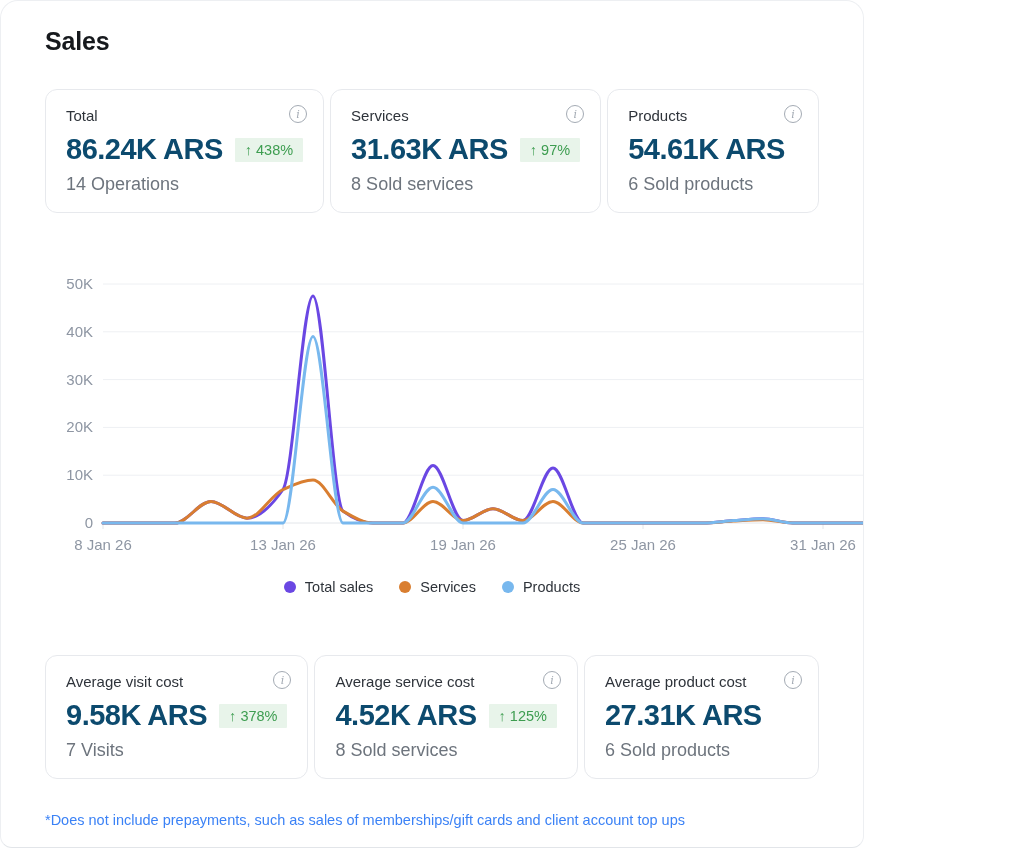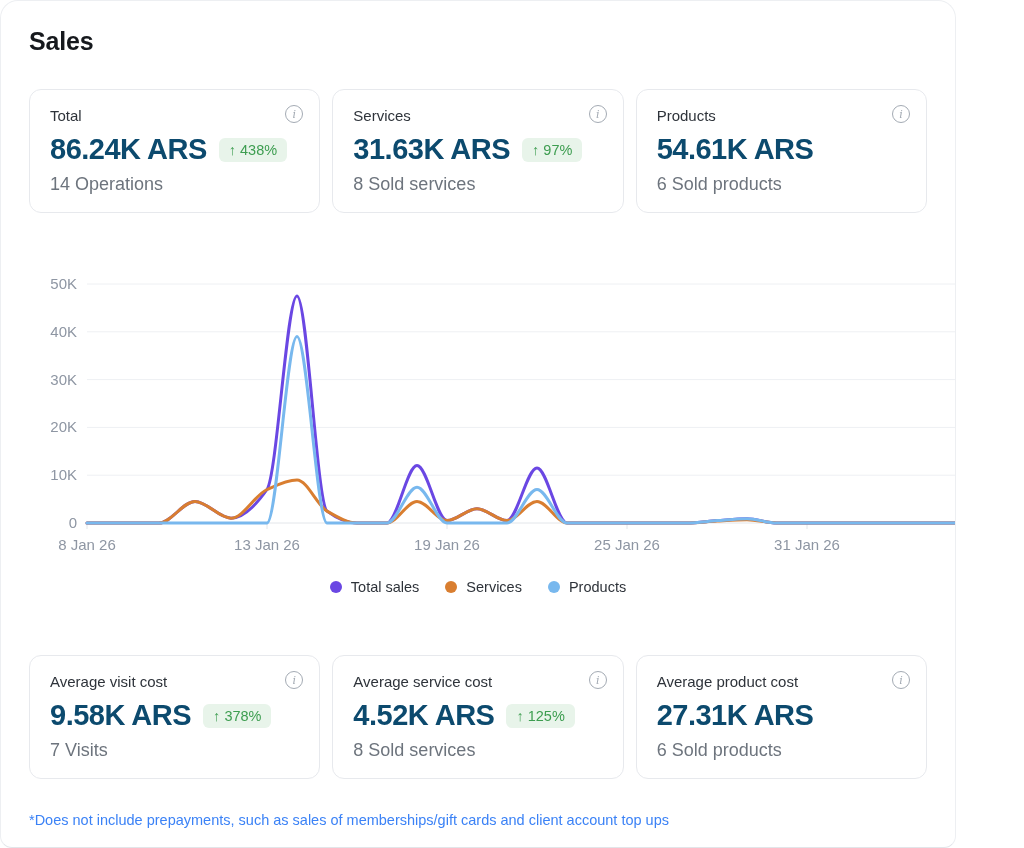--- a/index.html
+++ b/index.html
@@ -3,36 +3,36 @@
 <meta charset="utf-8">
 <style>
   * { box-sizing: border-box; }
   html,body { margin:0; padding:0; background:#ffffff; }
   body {
     font-family: "Liberation Sans", "DejaVu Sans", sans-serif;
     color:#1b1f24;
     -webkit-font-smoothing: antialiased;
   }
   .panel {
-    width:956px; height:848px;
+    width:864px; height:848px;
     background:#fff;
     border:1px solid #edeff2;
     border-bottom-color:#e2e5e9;
     border-radius:18px 18px 12px 12px;
-    padding:0 28px;
+    padding:0 44px;
     overflow:hidden;
   }
   .page-title {
     margin:26px 0 0 0;
     font-size:25px;
     font-weight:700;
     letter-spacing:-0.2px;
     color:#16191d;
   }
-  .cards-row { display:flex; gap:12px; margin-top:33px; }
+  .cards-row { display:flex; gap:6px; margin-top:33px; }
   .card {
     position:relative;
     flex:1;
     height:124px;
     border:1px solid #e7e9ed;
     border-radius:12px;
     padding:17px 20px;
     background:#fff;
   }
   .card-label { font-size:15px; color:#2e333a; }
@@ -43,21 +43,21 @@
     letter-spacing:-0.5px;
     color:#0c4a6e;
     white-space:nowrap;
   }
   .badge {
     background:#e8f4ea;
     color:#3d9d50;
     font-size:14.5px;
     font-weight:500;
     padding:4px 10px;
-    border-radius:6px;
+    border-radius:1px;
     white-space:nowrap;
   }
   .card-sub { margin-top:8px; font-size:18px; color:#6d747d; }
   .info {
     position:absolute; top:15px; right:16px;
     width:18px; height:18px;
     border:1.4px solid #a4abb4;
     border-radius:50%;
     color:#a4abb4;
     display:flex; align-items:center; justify-content:center;

